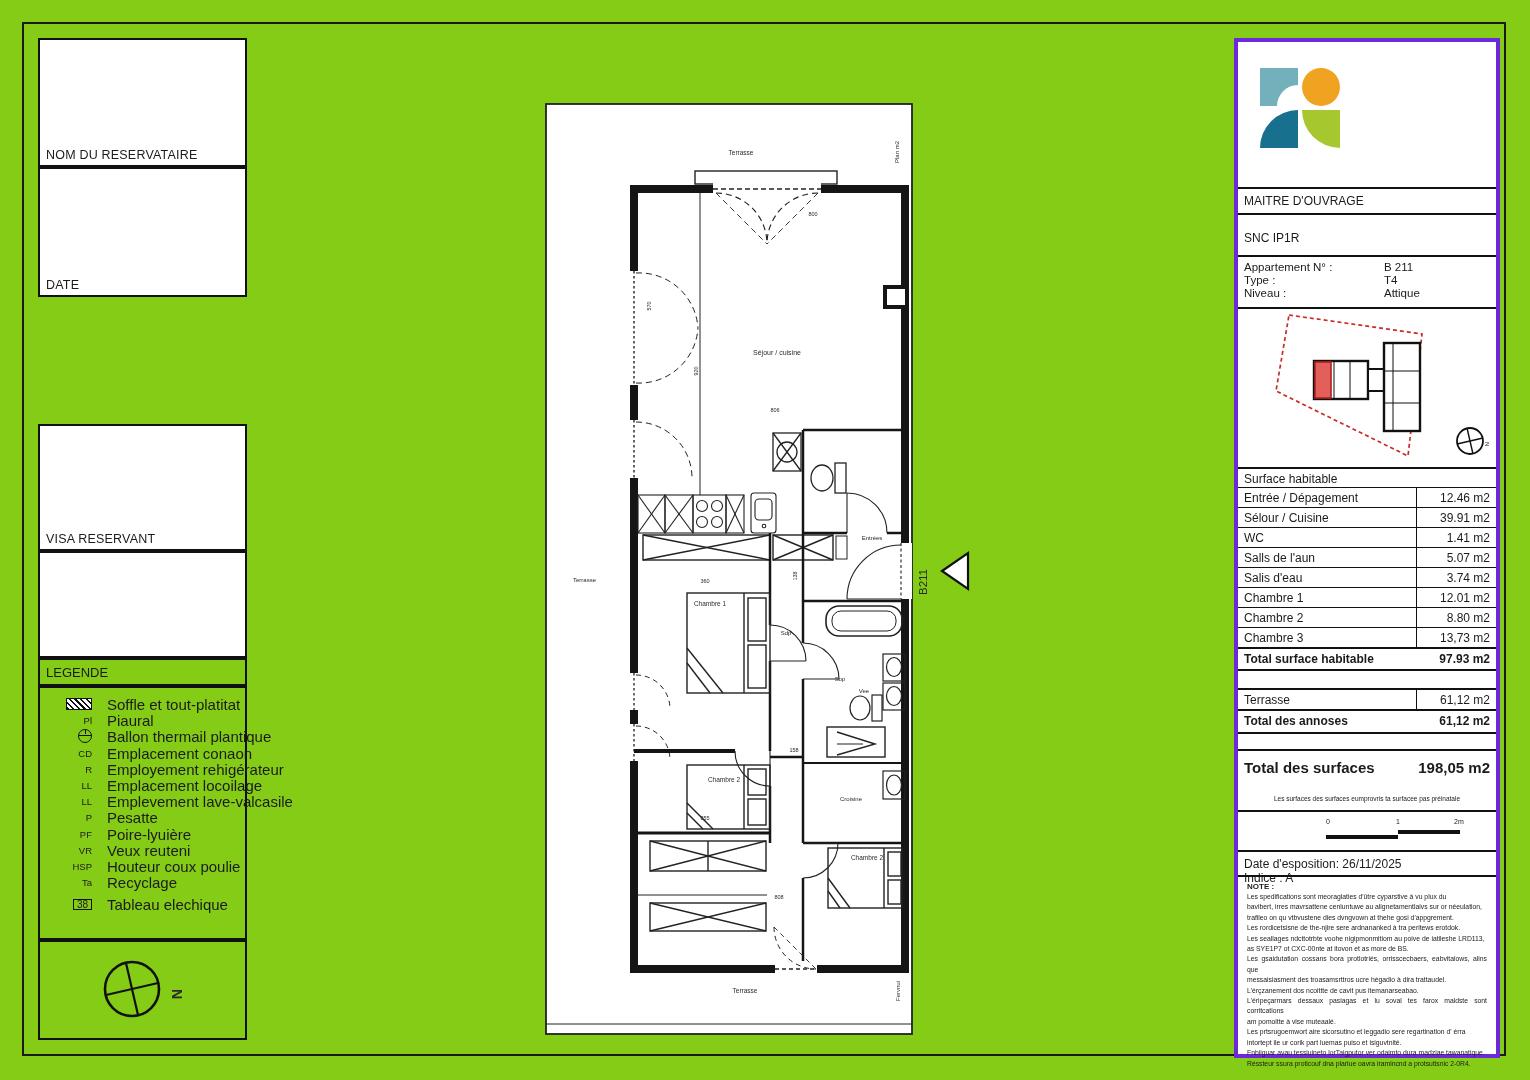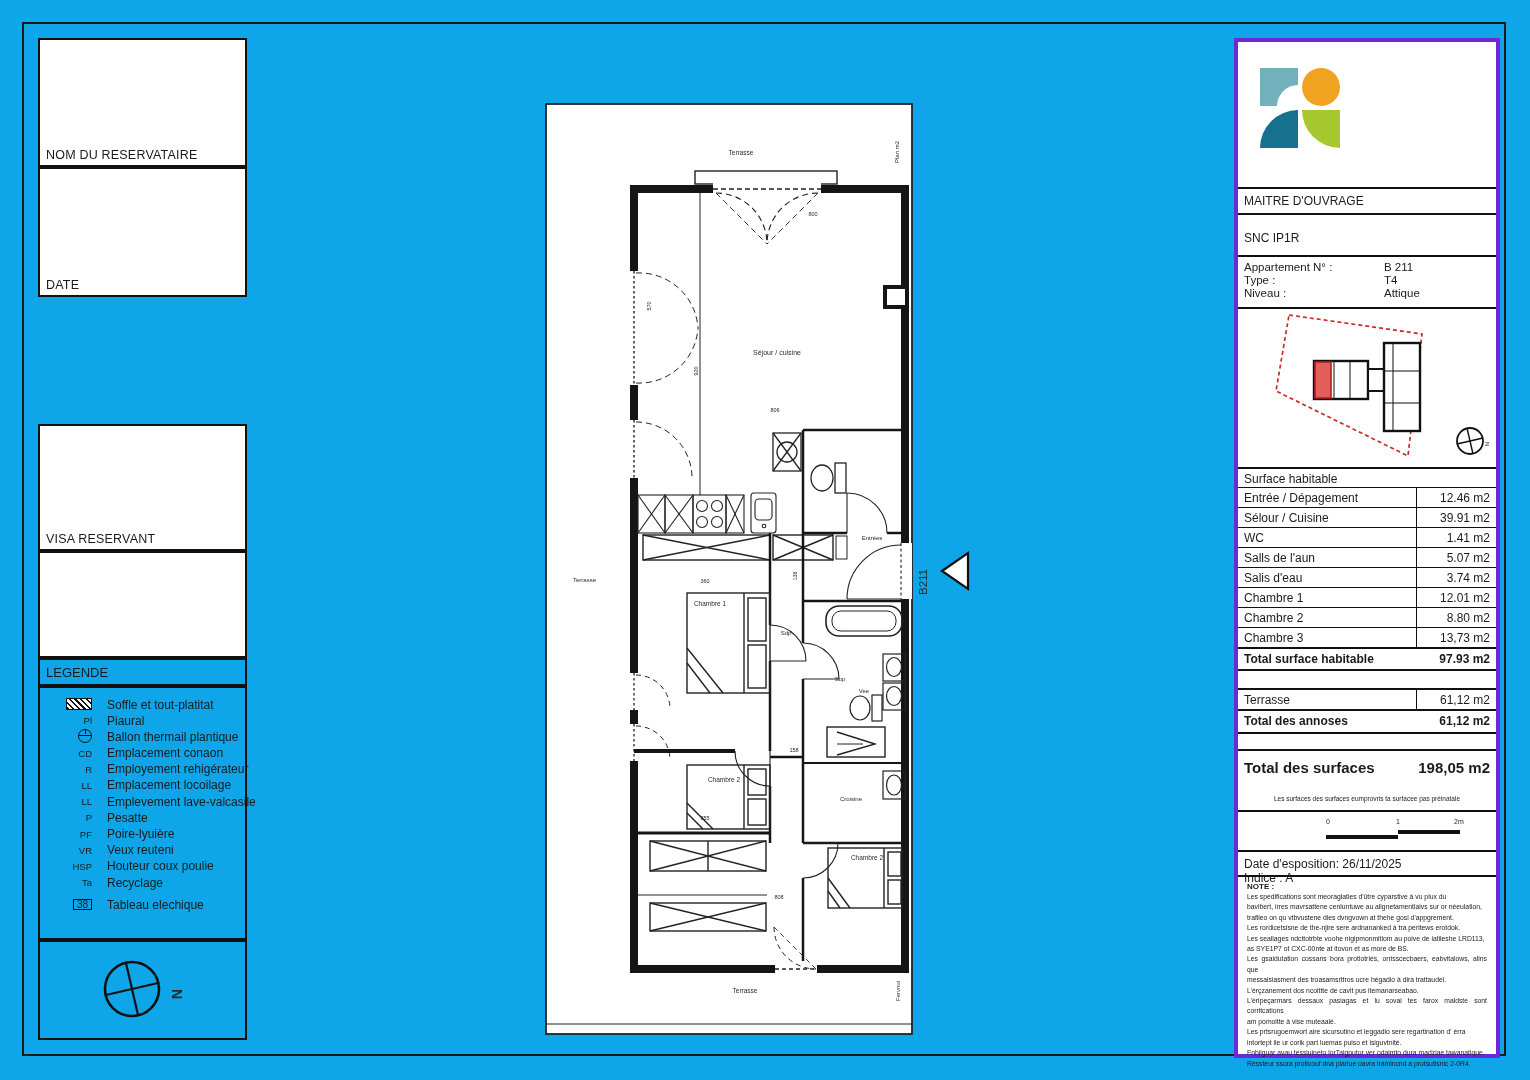--- a/index.html
+++ b/index.html
@@ -1,28 +1,28 @@
 <!DOCTYPE html>
 <html><head>
 <meta charset="utf-8">
 <style>
   html,body{margin:0;padding:0;background:#ffffff;width:1530px;height:1080px;overflow:hidden;
     font-family:"Liberation Sans",sans-serif;color:#1b1b1b;-webkit-font-smoothing:antialiased;}
   .abs{position:absolute;}
-  #page{position:relative;width:1530px;height:1080px;background:#0ea5e9;}
+  #page{position:relative;width:1530px;height:1080px;background:#84cc16;}
   #frame{left:22px;top:22px;width:1484px;height:1034px;border:2px solid #1b1b1b;box-sizing:border-box;}
   
   .sbox{left:38px;width:209px;border:2px solid #111;box-sizing:border-box;background:#fff;}
   .sbox .lbl{position:absolute;left:6px;bottom:3px;font-size:12.5px;letter-spacing:.2px;}
   .leghead{left:38px;top:658px;width:209px;height:28px;border:2px solid #111;box-sizing:border-box;}
   .leghead .lbl{position:absolute;left:6px;top:5px;font-size:13px;}
   .legbox{left:38px;top:686px;width:209px;height:254px;border:2px solid #111;box-sizing:border-box;}
   .legrow{position:relative;display:flex;align-items:center;height:13px;margin:0 0 3.2px 0;}
   .legcode{width:42px;text-align:right;font-size:9.5px;flex:none;}
-  .leglab{margin-left:15px;font-size:12px;white-space:nowrap;}
+  .leglab{margin-left:15px;font-size:15px;white-space:nowrap;}
   .hatch{display:inline-block;width:26px;height:12px;border:1.5px solid #111;box-sizing:border-box;
     background:repeating-linear-gradient(45deg,#111 0 1.5px,#fff 1.5px 4px);}
   .ballon{display:inline-block;position:relative;width:14px;height:14px;border:1.6px solid #111;border-radius:50%;box-sizing:border-box;}
   .ballon i{position:absolute;left:0;right:0;top:5px;border-top:1.5px solid #111;}
   .ballon b{position:absolute;left:6px;top:0;height:4px;border-left:1.5px solid #111;}
   .boxed{display:inline-block;border:1.6px solid #111;font-size:10px;padding:0 3px;line-height:9px;}
   .compassbox{left:38px;top:940px;width:209px;height:100px;border:2px solid #111;box-sizing:border-box;}
   
   #plan{left:545px;top:103px;width:430px;height:932px;}
   svg{display:block;}

